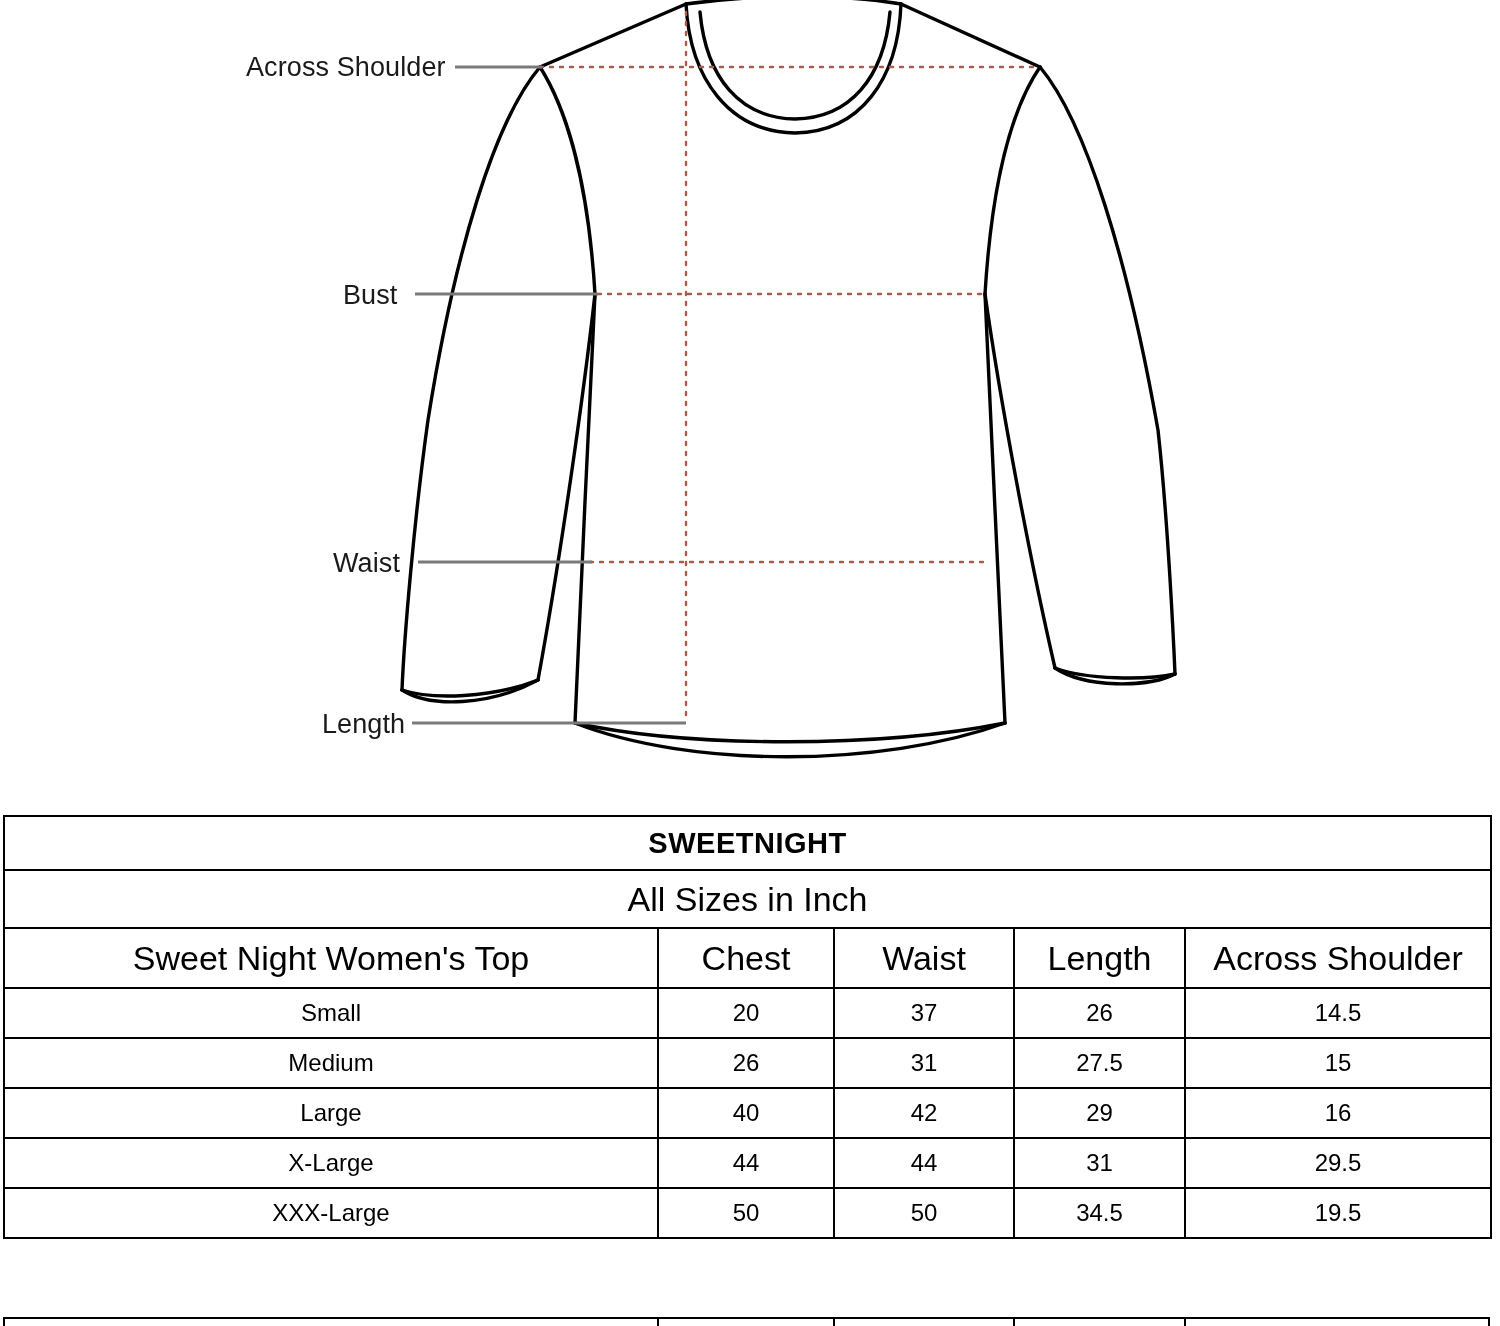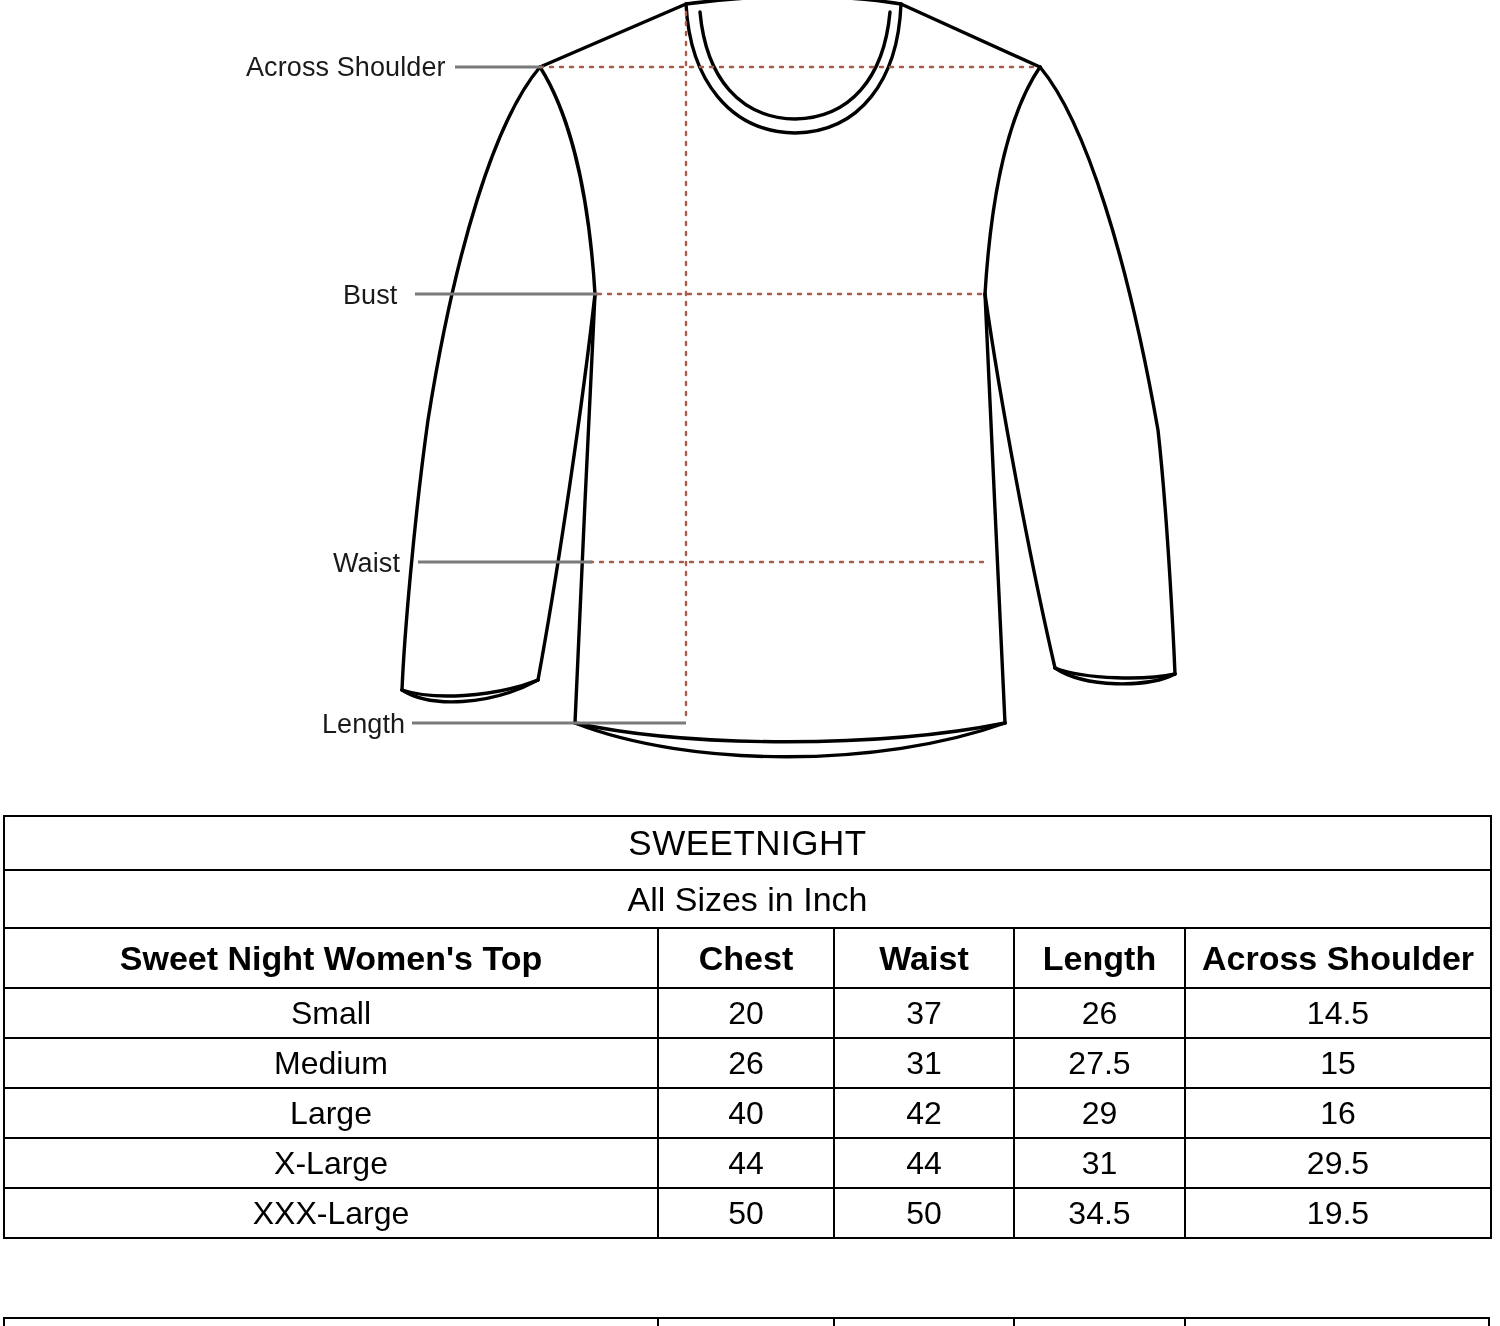--- a/index.html
+++ b/index.html
@@ -36,24 +36,24 @@
     background:#fff;
   }
   #sizetable td{
     border:2px solid #000;
     text-align:center;
     vertical-align:middle;
     font-family:"Liberation Sans", sans-serif;
     color:#000;
     padding:0;
   }
-  .r-brand td{height:52px;font-size:35px;font-weight:normal;letter-spacing:0.5px;border-radius:25px;}
+  .r-brand td{height:52px;font-size:29px;font-weight:bold;letter-spacing:0.5px;border-radius:25px;}
   .r-unit td{height:56px;font-size:34px;}
-  .r-head td{height:58px;font-size:34px;font-weight:bold;}
-  .r-data td{height:48px;font-size:32px;}
+  .r-head td{height:58px;font-size:34px;}
+  .r-data td{height:48px;font-size:24px;}
 
   .col-size{width:654px;}
   .col-chest{width:176px;}
   .col-waist{width:180px;}
   .col-length{width:171px;}
   .col-shoulder{width:306px;}
 
   
   #bottomedge{
     position:absolute;left:3px;top:1317px;width:1487px;height:9px;

